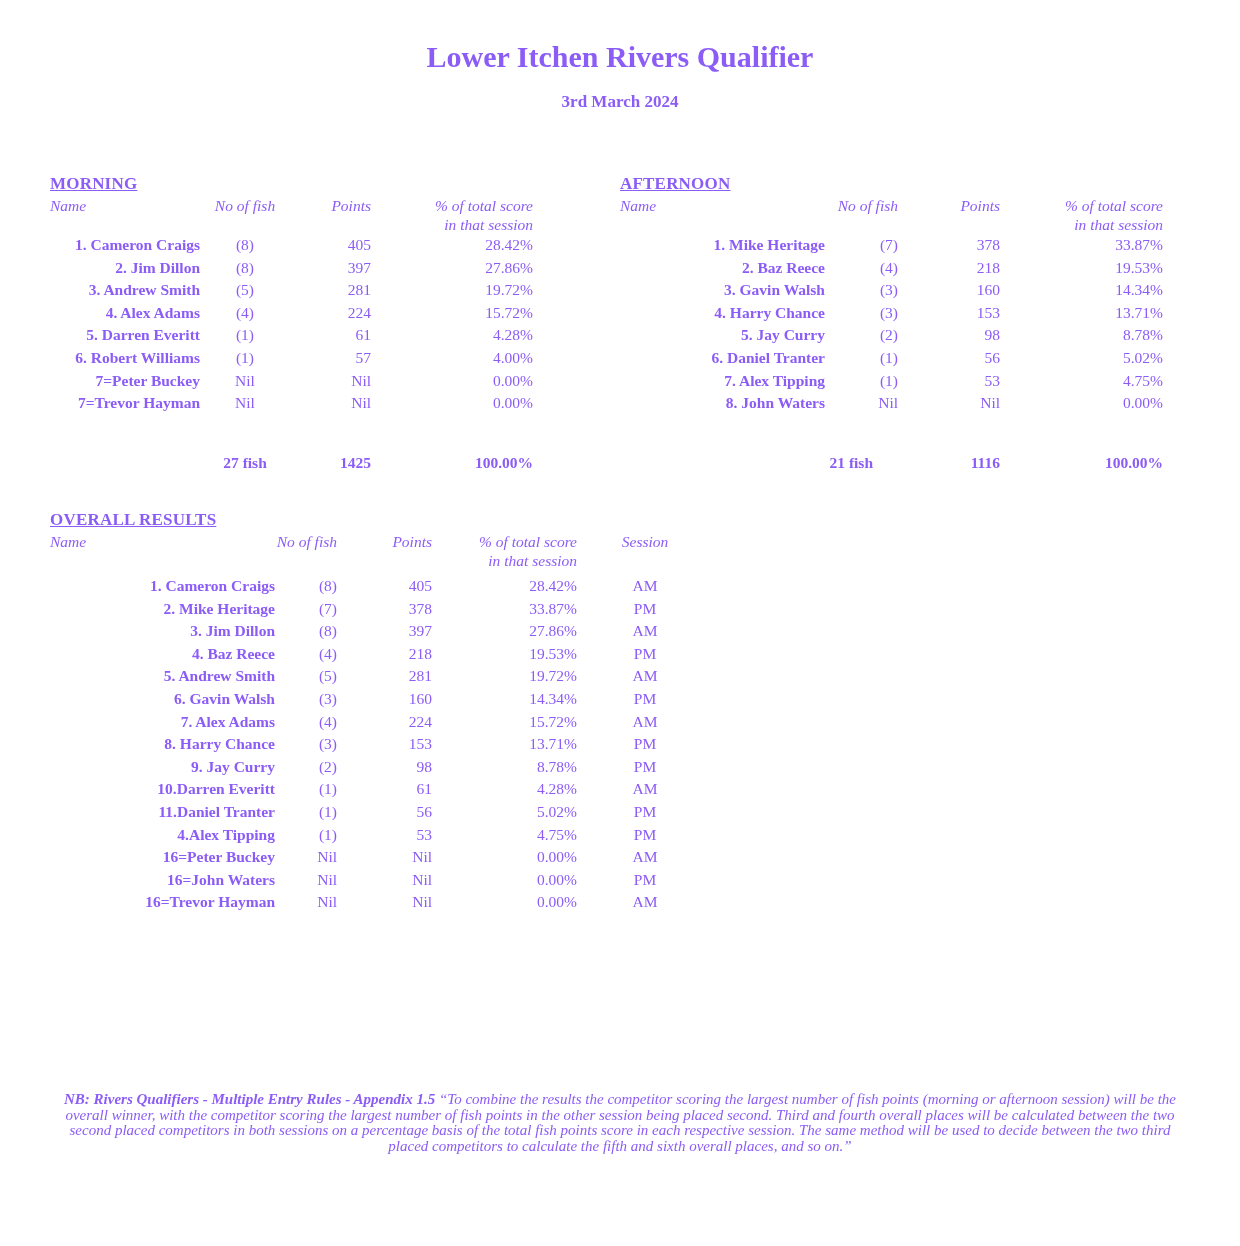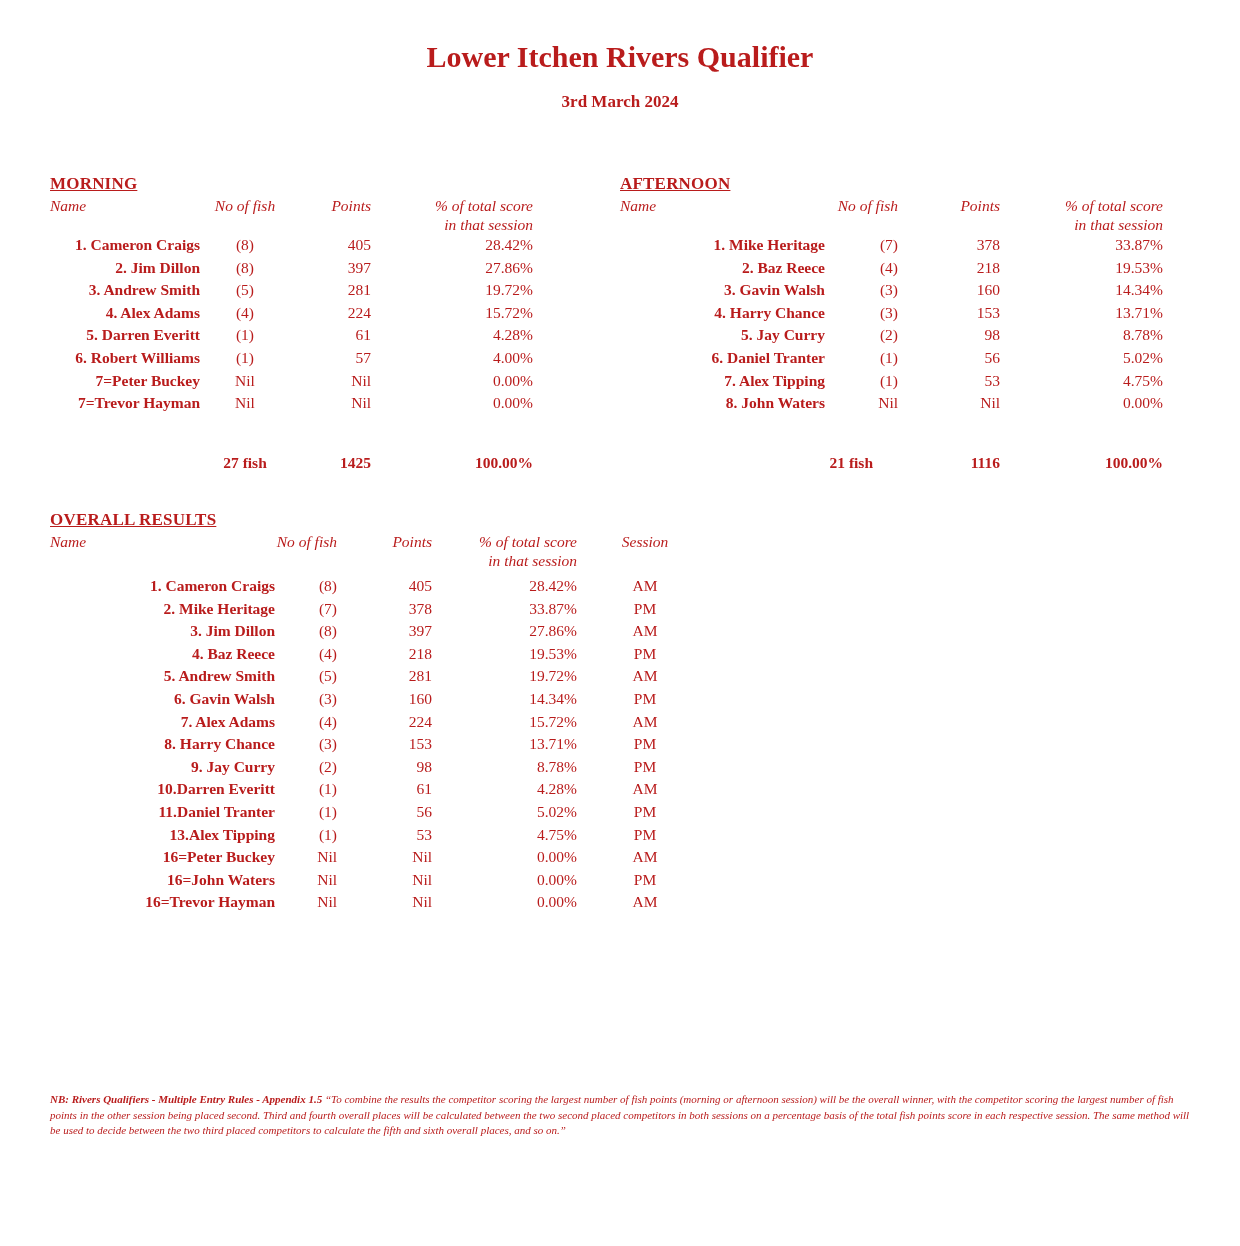--- a/index.html
+++ b/index.html
@@ -1,21 +1,21 @@
 <!DOCTYPE html>
 <html><head>
 <meta charset="utf-8">
 <style>
   html, body { margin: 0; padding: 0; background: #ffffff; }
   .page {
     position: relative;
     width: 1240px;
     height: 1246px;
     background: #ffffff;
-    color: #b91c1c;
+    color: #8b5cf6;
     font-family: "Liberation Serif", serif;
     overflow: hidden;
   }
   .title {
     position: absolute; top: 40px; left: 0; width: 100%;
     text-align: center; font-size: 30px; font-weight: bold; margin: 0;
   }
   .date {
     position: absolute; top: 92px; left: 0; width: 100%;
     text-align: center; font-size: 17px; font-weight: bold;
@@ -54,21 +54,21 @@
   tfoot td.c-points { text-align: right; }
   tfoot td.c-pct { text-align: right; }
   tfoot td.c-fish { text-align: center; }
   .t-afternoon tfoot td.c-fish { text-align: right; padding-right: 77px; }
   .summary {
     position: absolute; left: 50px; top: 983px;
     font-size: 16px; font-weight: bold; font-style: italic;
   }
   .note {
     position: absolute; left: 50px; top: 1092px; width: 1140px;
-    font-size: 11px; font-style: italic; line-height: 15.7px; text-align: left;
+    font-size: 15px; font-style: italic; line-height: 15.7px; text-align: center;
     white-space: normal;
   }
   .note .nb-label { font-weight: bold; }
 </style>
 </head>
 <body>
 
 <div class="page">
 
   <h1 class="title">Lower Itchen Rivers Qualifier</h1>
@@ -359,21 +359,21 @@
           <tr>
             <td class="c-name">11.Daniel Tranter</td>
             <td class="c-fish">(1)</td>
             <td class="c-points">56</td>
             <td class="c-pct">5.02%</td>
             <td class="c-session">PM</td>
           </tr>
 
 
           <tr>
-            <td class="c-name">13.Alex Tipping</td>
+            <td class="c-name">4.Alex Tipping</td>
             <td class="c-fish">(1)</td>
             <td class="c-points">53</td>
             <td class="c-pct">4.75%</td>
             <td class="c-session">PM</td>
           </tr>
 
           <tr>
             <td class="c-name">16=Peter Buckey</td>
             <td class="c-fish">Nil</td>
             <td class="c-points">Nil</td>

